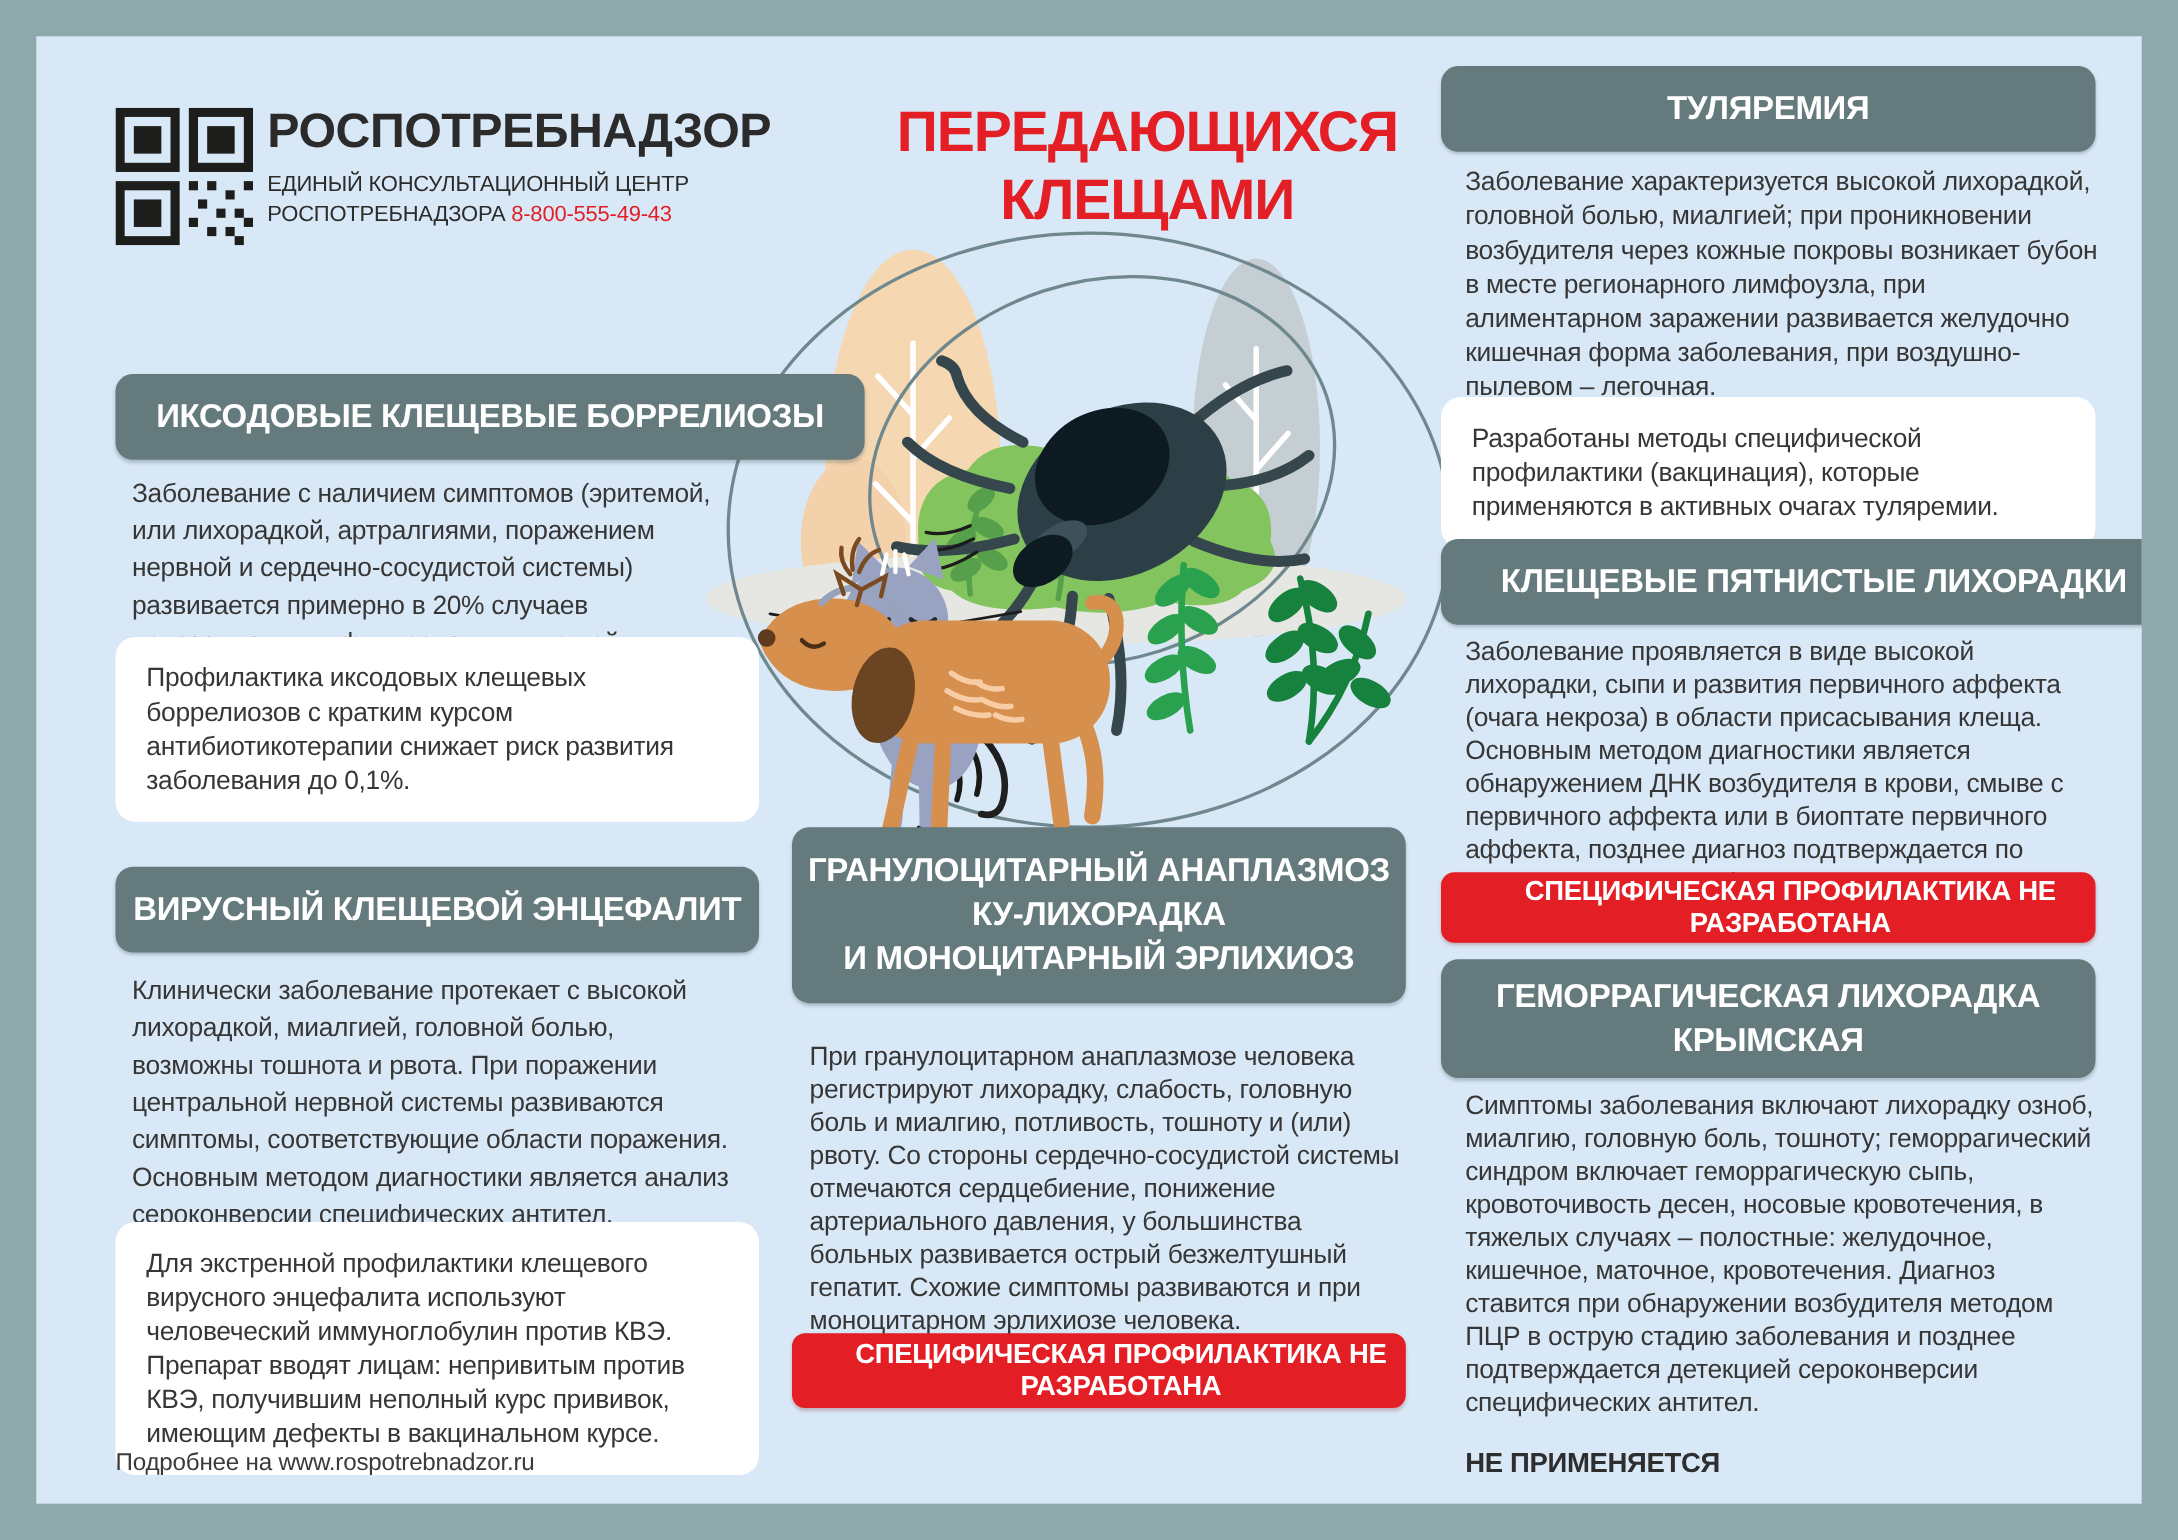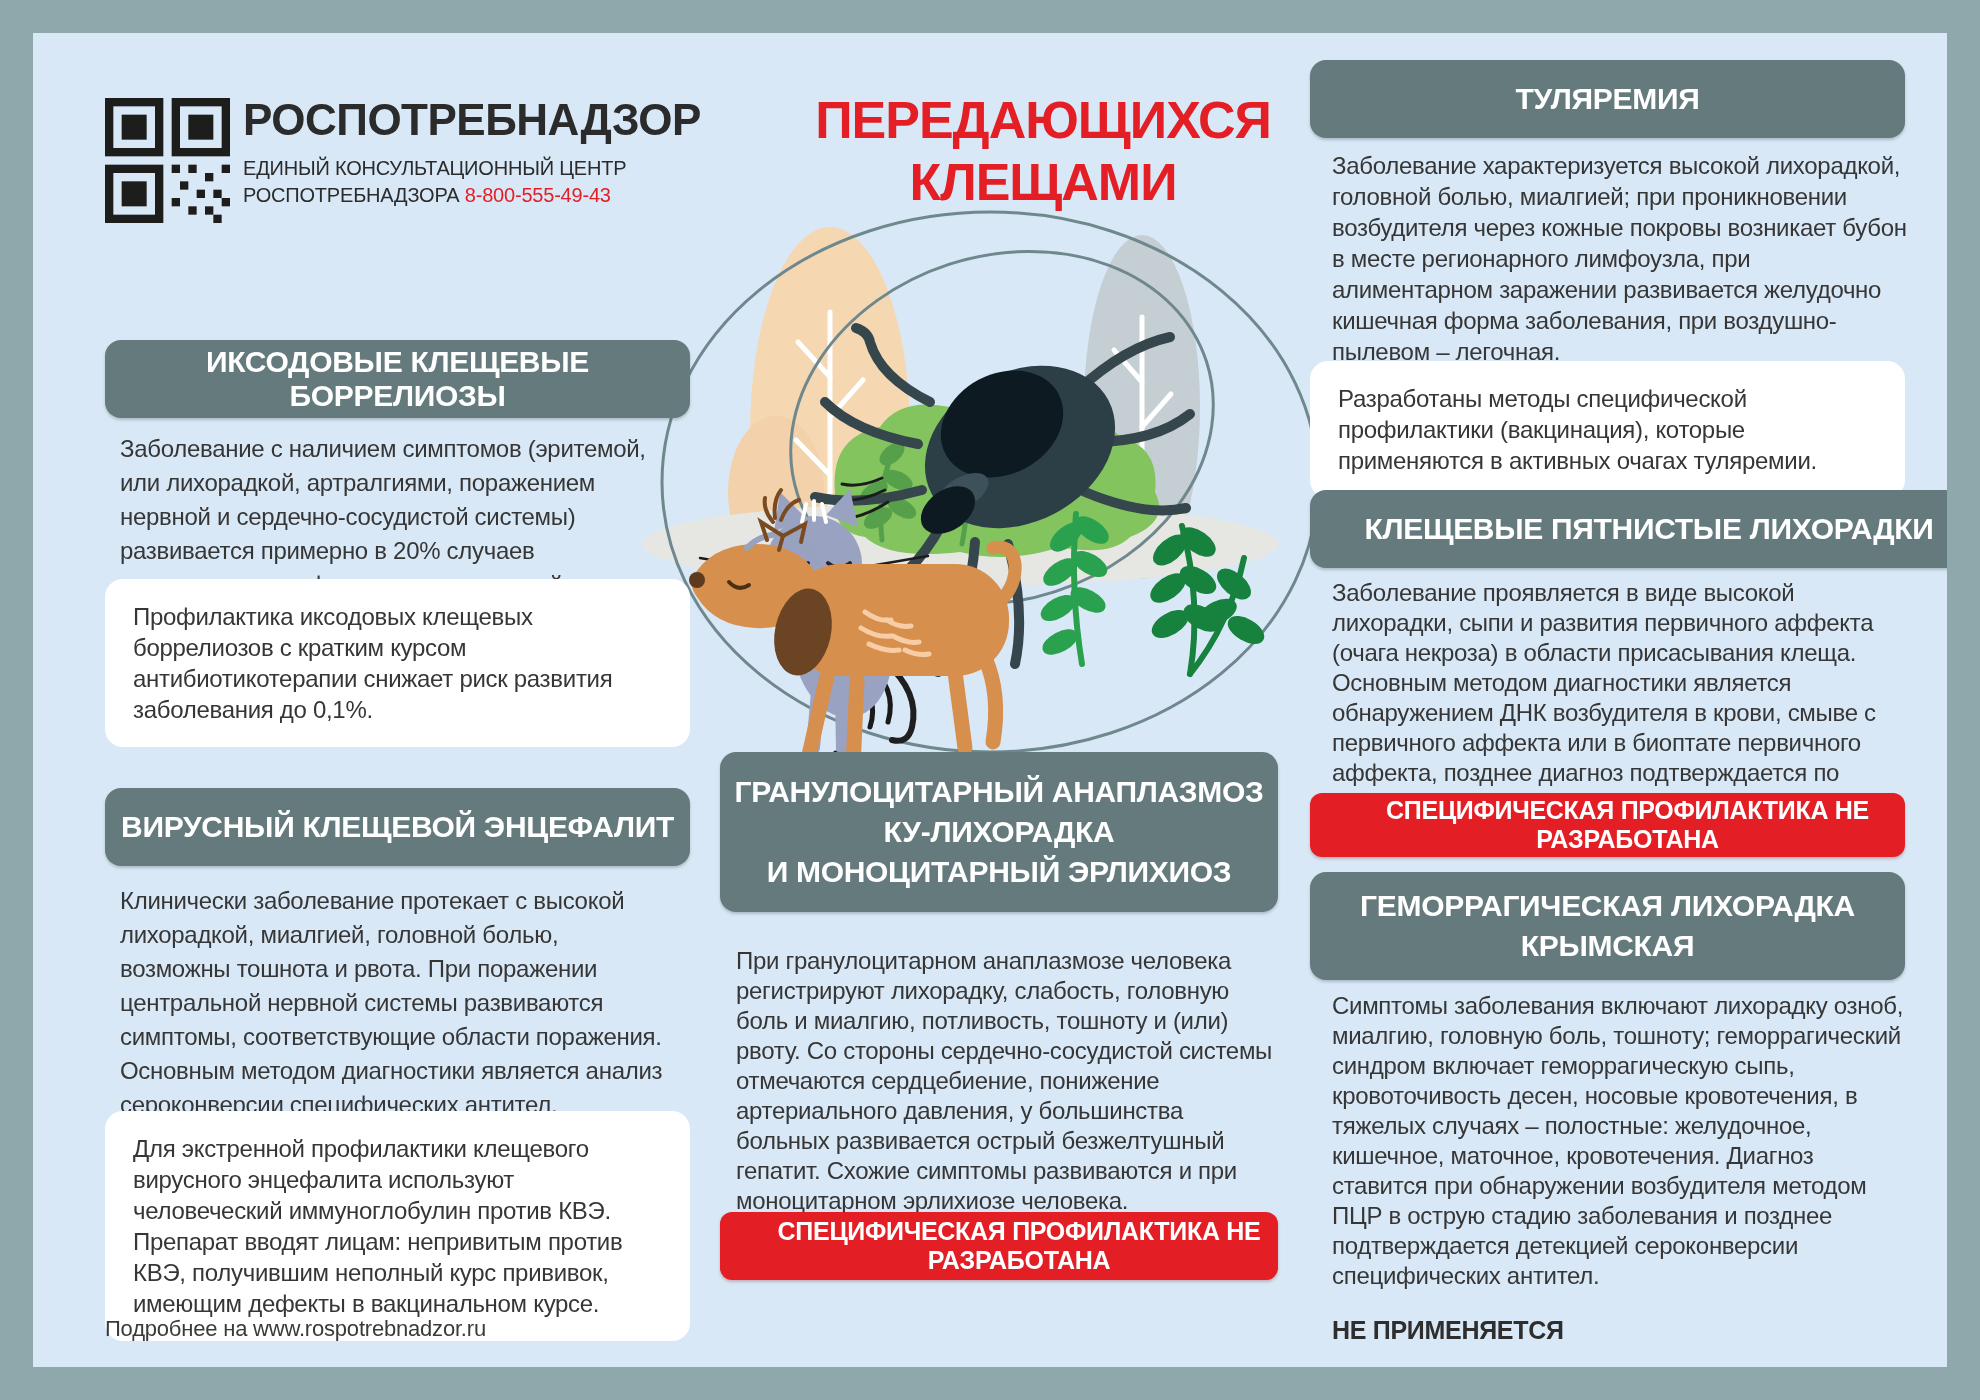--- a/index.html
+++ b/index.html
@@ -271,21 +271,21 @@
         <path d="M210,420 q14,10 26,8"></path>
           <path d="M206,436 q16,10 30,8"></path>
           <path d="M214,452 q16,8 30,6"></path>
         <path d="M232,428 q12,8 24,6"></path>
           <path d="M238,444 q14,8 26,6"></path>
           <path d="M250,458 q12,6 24,4"></path>
       </g>
     </g>
   </svg>
 
-  <div class="abs bar h1" style="left:72px; top:307px; width:585px;">
+  <div class="abs bar h1" style="left:72px; top:307px; width:681px;">
     <span>ИКСОДОВЫЕ КЛЕЩЕВЫЕ БОРРЕЛИОЗЫ</span>
   </div>
   <div class="abs para" style="left:87px; top:399px; width:548px;">Заболевание с наличием симптомов (эритемой, или лихорадкой, артралгиями, поражением нервной и сердечно-сосудистой системы) развивается примерно в 20% случаев присасывания инфицированных клещей.</div>
   <div class="abs card" style="left:72px; top:523px; width:585px;">Профилактика иксодовых клещевых боррелиозов с кратким курсом антибиотикотерапии снижает риск развития заболевания до 0,1%.</div>
 
   <div class="abs bar h1" style="left:72px; top:755px; width:585px;">
     <span>ВИРУСНЫЙ КЛЕЩЕВОЙ ЭНЦЕФАЛИТ</span>
   </div>
   <div class="abs para" style="left:87px; top:851px; width:548px;">Клинически заболевание протекает с высокой лихорадкой, миалгией, головной болью, возможны тошнота и рвота. При поражении центральной нервной системы развиваются симптомы, соответствующие области поражения. Основным методом диагностики является анализ сероконверсии специфических антител.</div>
   <div class="abs card" style="left:72px; top:1055px; width:585px;">Для экстренной профилактики клещевого вирусного энцефалита используют человеческий иммуноглобулин против КВЭ. Препарат вводят лицам: непривитым против КВЭ, получившим неполный курс прививок, имеющим дефекты в вакцинальном курсе.</div>

